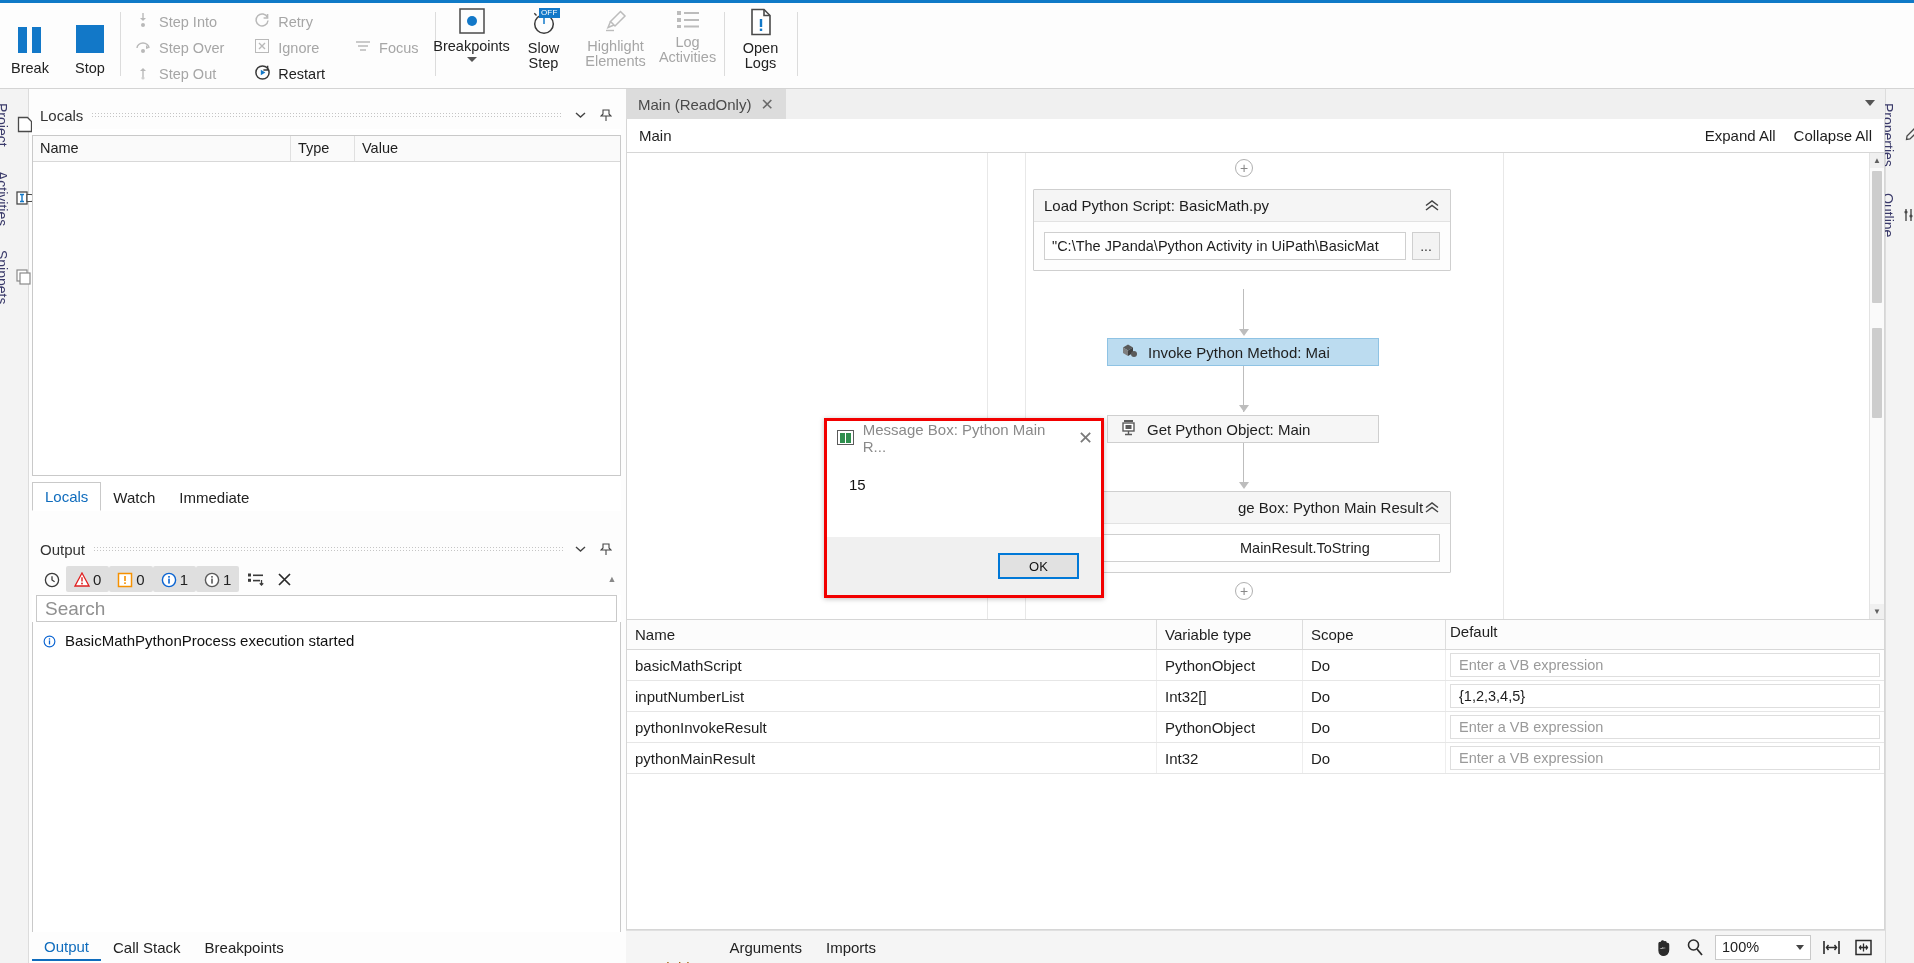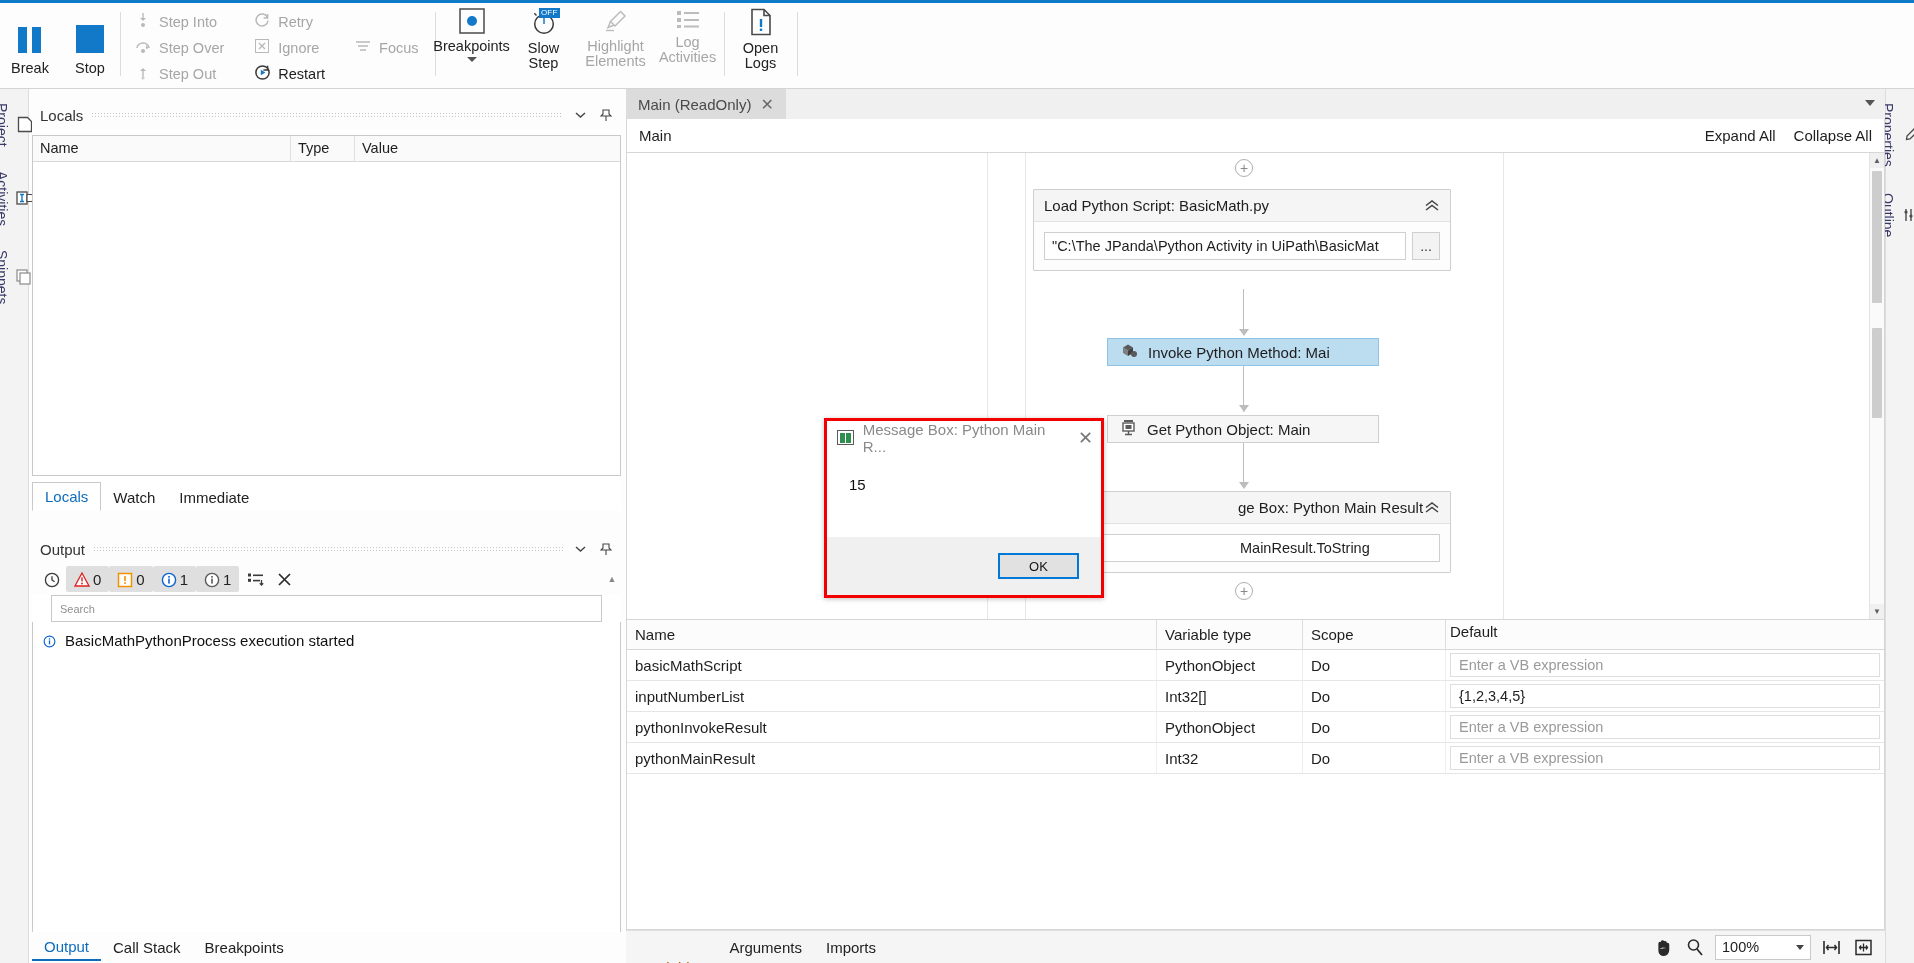--- a/index.html
+++ b/index.html
@@ -122,22 +122,22 @@
     background: #fdfdfd;
   }
   .out-btn {
     display:flex; align-items:center; gap:5px; height: 26px; padding: 0 8px;
     cursor:pointer; font-size: 15px; color:#222; border-radius:2px;
   }
   .out-btn.toggled { background:#dfdfdf; }
   .out-scrollnub { width:10px; height:100%; display:flex; align-items:center; justify-content:center; color:#888; font-size:9px;}
   .search-box {
     height: 27px; border: 1px solid #c9c9c9; background:#fff;
-    display:flex;align-items:center; padding: 0 8px; font-size: 11px; color:#909090;
-    margin: 0 19px;
+    display:flex;align-items:center; padding: 0 8px; font-size: 19px; color:#909090;
+    margin: 0 4px;
   }
   .out-list { flex: 1; border: 1px solid #c9c9c9; border-top: none; background: #fff; padding: 6px 0 0 0; overflow:hidden; }
   .out-row { display:flex; align-items:center; gap:8px; padding: 4px 10px; font-size: 15px; }
   .out-row.muted { color: #8d8d8d; }
   .out-row.normal { color: #111; }
   .out-ico { width:14px;height:14px;flex:0 0 14px; }
 
   .bottom-tabs {
     position: absolute; left: 32px; top: 932px; width: 589px; height: 30px;
     display: flex; align-items: center; gap: 0; background:#fdfdfd;

